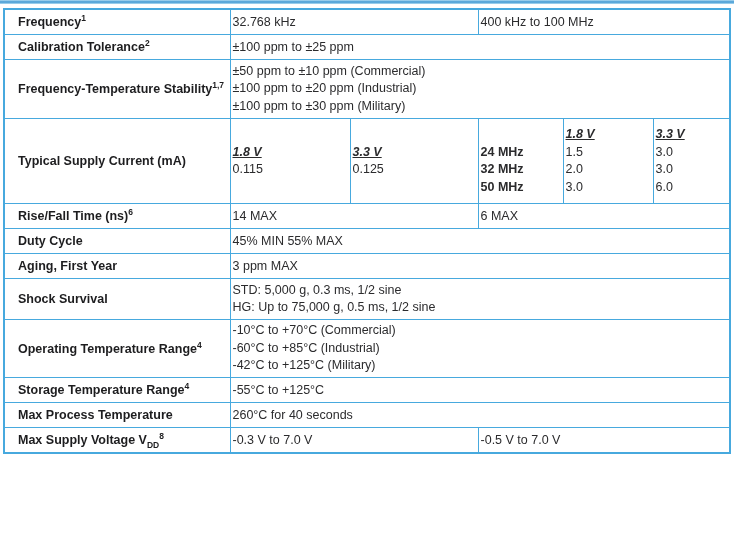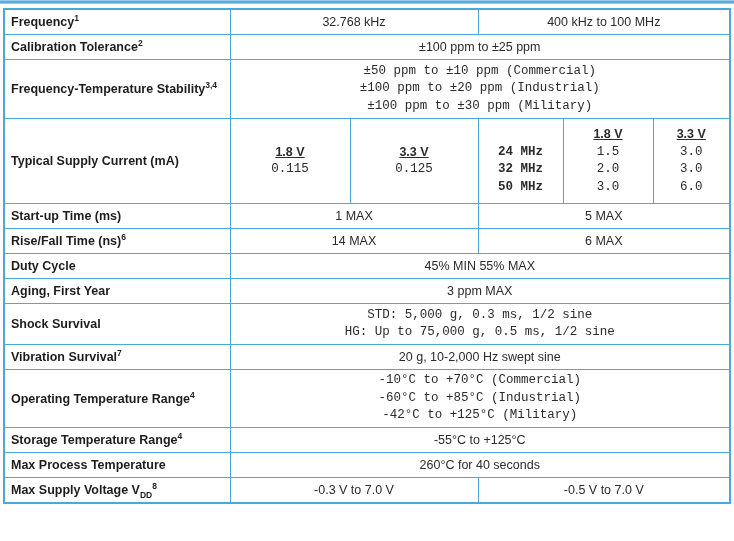--- a/index.html
+++ b/index.html
@@ -31,35 +31,35 @@
     border:1px solid var(--grid);
     font-size:12.5px;
     color:var(--value-text);
     padding:1px 2px;
     vertical-align:middle;
     overflow:hidden;
   }
   td.lbl{
     font-weight:700;
     color:var(--label-text);
-    padding-left:6px;
+    padding-left:13px;
     text-align:left;
     white-space:nowrap;
     margin-top:21px;
   }
-  td.val{text-align:center;}
+  td.val{}
   sup.fn{font-size:8.5px;vertical-align:super;line-height:0;}
   sub.vv{font-size:8.5px;vertical-align:sub;line-height:0;}
   tr.h22 td{height:22px;}
   tr.h38 td{height:38px;}
   tr.h55 td{height:55px;}
   tr.h56 td{height:56px;}
   tr.h82 td{height:82px;}
-  .line{line-height:17.5px;font-family:Liberation Mono, monospace;}
-  .hdr{font-weight:700;text-decoration:underline;line-height:17.5px;}
+  .line{line-height:17.5px;}
+  .hdr{font-weight:700;text-decoration:underline;line-height:17.5px;font-style:italic;}
   .bold{font-weight:700;}
   .stack .line{min-height:17.5px;}
 </style>
 </head>
 <body>
 
 <div class="frame-rule rule-top"></div>
 
 <table class="spec">
   <colgroup>
@@ -78,21 +78,21 @@
     <td class="val" colspan="3">400 kHz to 100 MHz</td>
   </tr>
 
 
   <tr class="h22">
     <td class="lbl"><span>Calibration Tolerance</span><sup class="fn">2</sup></td>
     <td class="val" colspan="5">±100 ppm to ±25 ppm</td>
   </tr>
 
   <tr class="h56">
-    <td class="lbl"><span>Frequency-Temperature Stability</span><sup class="fn">3,4</sup></td>
+    <td class="lbl"><span>Frequency-Temperature Stability</span><sup class="fn">1,7</sup></td>
     <td class="val" colspan="5">
       <div class="line">±50 ppm to ±10 ppm (Commercial)</div>
       <div class="line">±100 ppm to ±20 ppm (Industrial)</div>
       <div class="line">±100 ppm to ±30 ppm (Military)</div>
     </td>
   </tr>
 
   <tr class="h82">
     <td class="lbl">Typical Supply Current (mA)</td>
     <td class="val">
@@ -117,25 +117,20 @@
     </td>
     <td class="val stack">
       <div class="hdr">3.3 V</div>
       <div class="line">3.0</div>
       <div class="line">3.0</div>
       <div class="line">6.0</div>
     </td>
   </tr>
 
 
-  <tr class="h22">
-    <td class="lbl">Start-up Time (ms)</td>
-    <td class="val" colspan="2">1 MAX</td>
-    <td class="val" colspan="3">5 MAX</td>
-  </tr>
 
   <tr class="h22">
     <td class="lbl"><span>Rise/Fall Time (ns)</span><sup class="fn">6</sup></td>
     <td class="val" colspan="2">14 MAX</td>
     <td class="val" colspan="3">6 MAX</td>
   </tr>
 
   <tr class="h22">
     <td class="lbl">Duty Cycle</td>
     <td class="val" colspan="5">45% MIN 55% MAX</td>
@@ -147,24 +142,20 @@
   </tr>
 
   <tr class="h38">
     <td class="lbl">Shock Survival</td>
     <td class="val" colspan="5">
       <div class="line">STD: 5,000 g, 0.3 ms, 1/2 sine</div>
       <div class="line">HG: Up to 75,000 g, 0.5 ms, 1/2 sine</div>
     </td>
   </tr>
 
-  <tr class="h22">
-    <td class="lbl"><span>Vibration Survival</span><sup class="fn">7</sup></td>
-    <td class="val" colspan="5">20 g, 10-2,000 Hz swept sine</td>
-  </tr>
 
   <tr class="h55">
     <td class="lbl"><span>Operating Temperature Range</span><sup class="fn">4</sup></td>
     <td class="val" colspan="5">
       <div class="line">-10°C to +70°C (Commercial)</div>
       <div class="line">-60°C to +85°C (Industrial)</div>
       <div class="line">-42°C to +125°C (Military)</div>
     </td>
   </tr>
 

